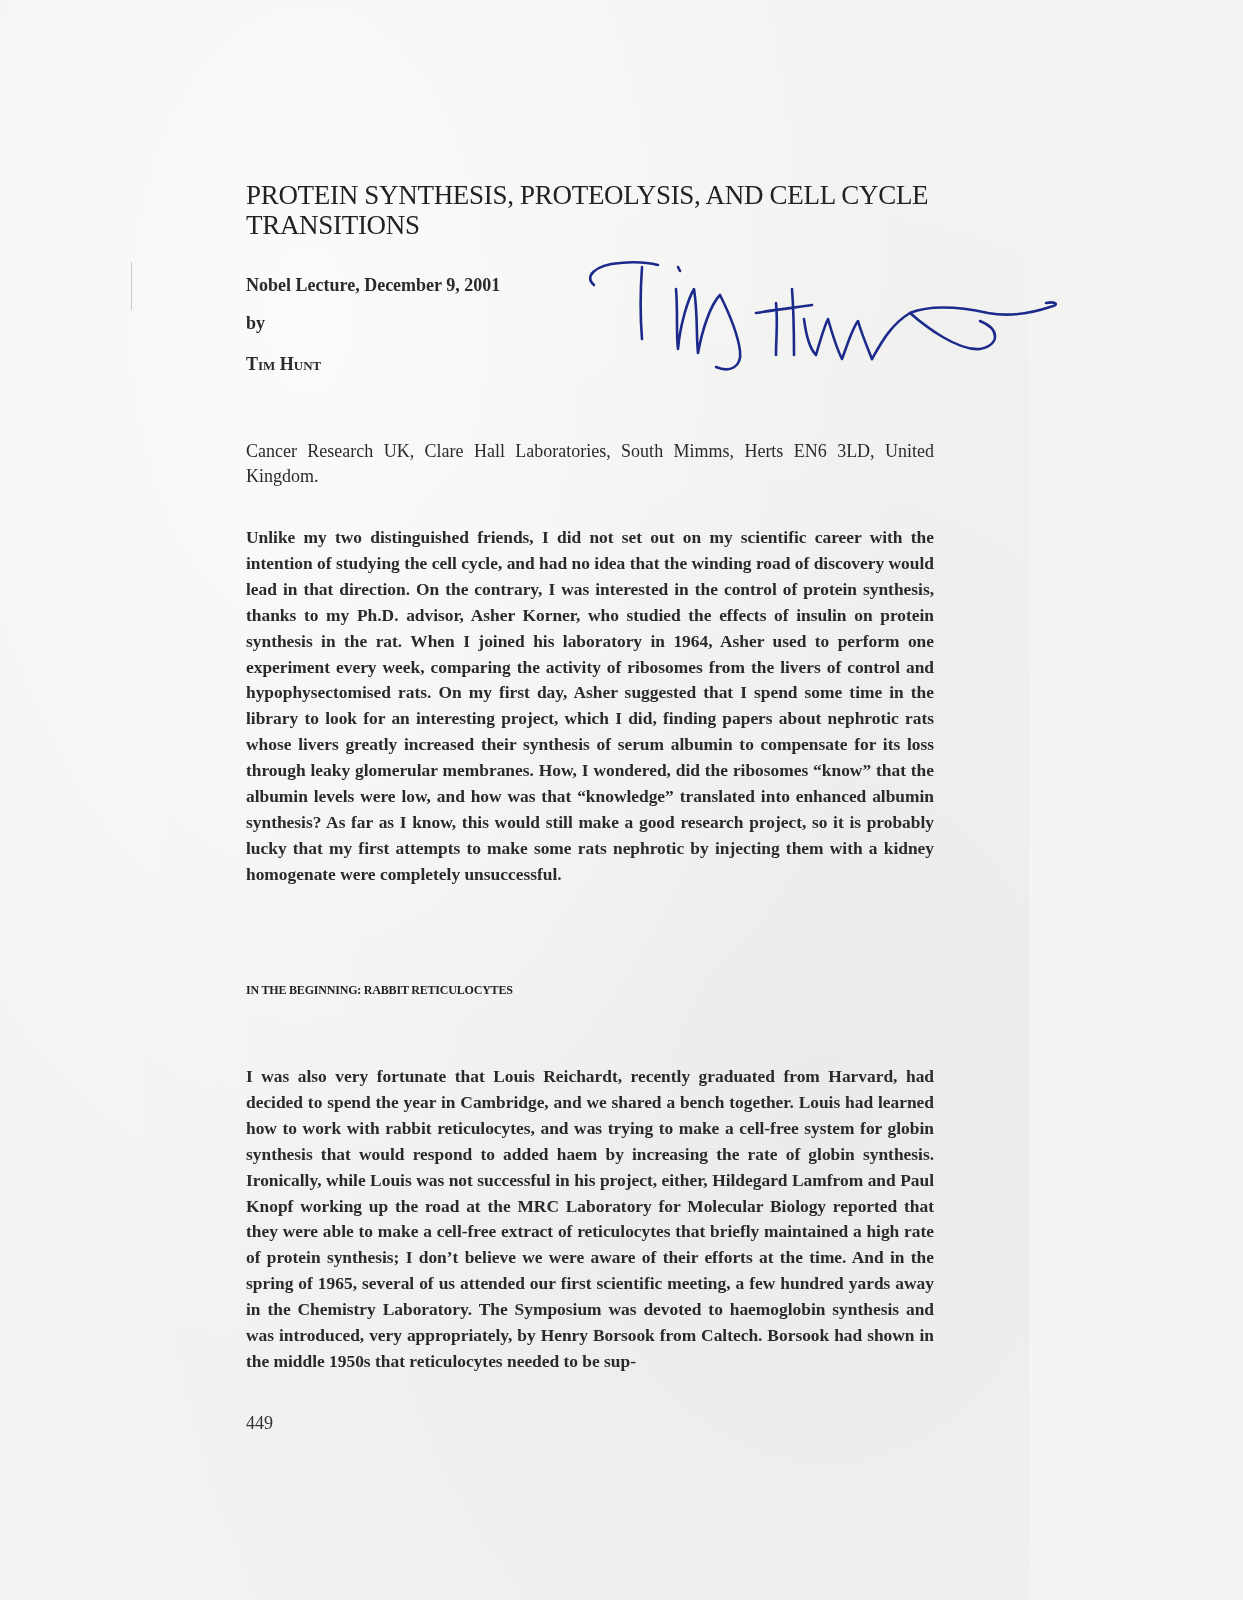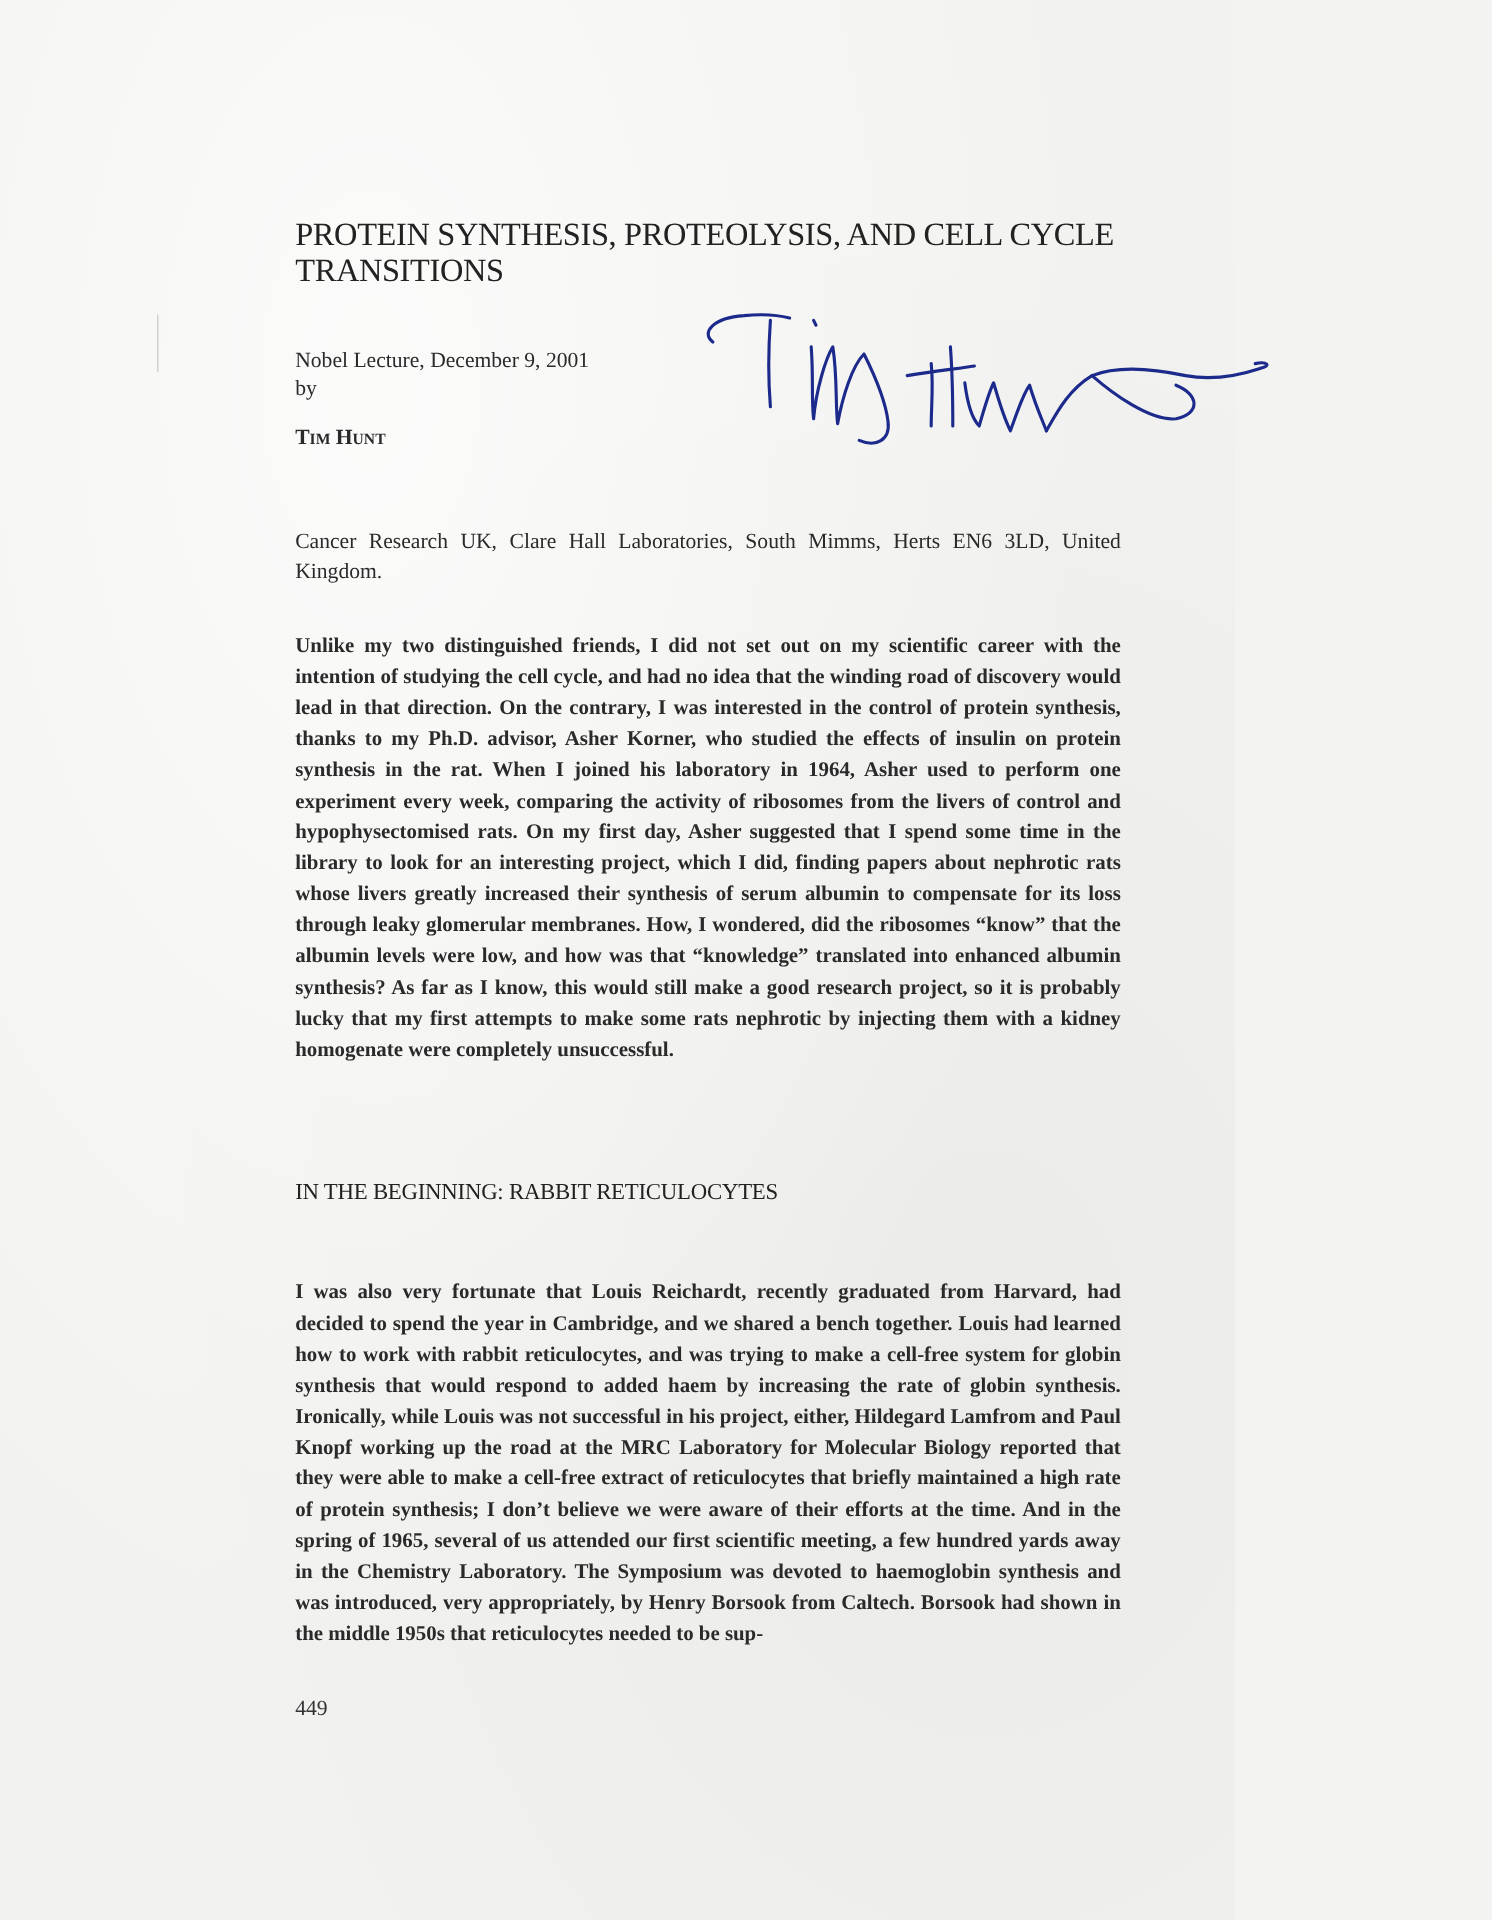--- a/index.html
+++ b/index.html
@@ -22,39 +22,39 @@
     background: #c8c8c6;
   }
   .title {
     position: absolute; left: 246px; top: 180px; width: 700px;
     font-size: 27px; line-height: 30px; letter-spacing: -0.3px;
     color: #222; font-weight: normal; margin: 0;
   }
   .meta-line {
     position: absolute; left: 246px; font-size: 18px; color: #2a2a2a;
   }
-  .lecture { top: 290px; }
-  .by { top: 313px; }
+  .lecture { top: 275px; font-weight: bold; }
+  .by { top: 313px; font-weight: bold; }
   .author { top: 354px; font-variant: small-caps; font-size: 18px; font-weight: bold; }
   .affiliation {
     position: absolute; left: 246px; top: 393px; width: 688px;
     font-size: 18px; line-height: 25px; text-align: justify; margin-top: 46px;
   }
   .signature {
     position: absolute; left: 580px; top: 255px; width: 490px; height: 120px;
   }
   .para {
     position: absolute; left: 246px; width: 688px;
     font-size: 17.4px; line-height: 25.9px; text-align: justify;
     margin: 0; hyphens: manual; font-weight: bold;
   }
   .para1 { top: 525px; }
   .section-heading {
-    position: absolute; left: 246px; top: 983px; font-size: 19px;
-    letter-spacing: -0.2px; color: #222; margin: 0; font-weight: normal;
+    position: absolute; left: 246px; top: 983px; font-size: 12px;
+    letter-spacing: -0.2px; color: #222; margin: 0; font-weight: bold;
   }
   .para2 { top: 1064px; }
   .page-number {
     position: absolute; left: 246px; top: 1413px; font-size: 18px; color: #333;
   }
 </style>
 </head>
 <body>
 
 <div class="page">

